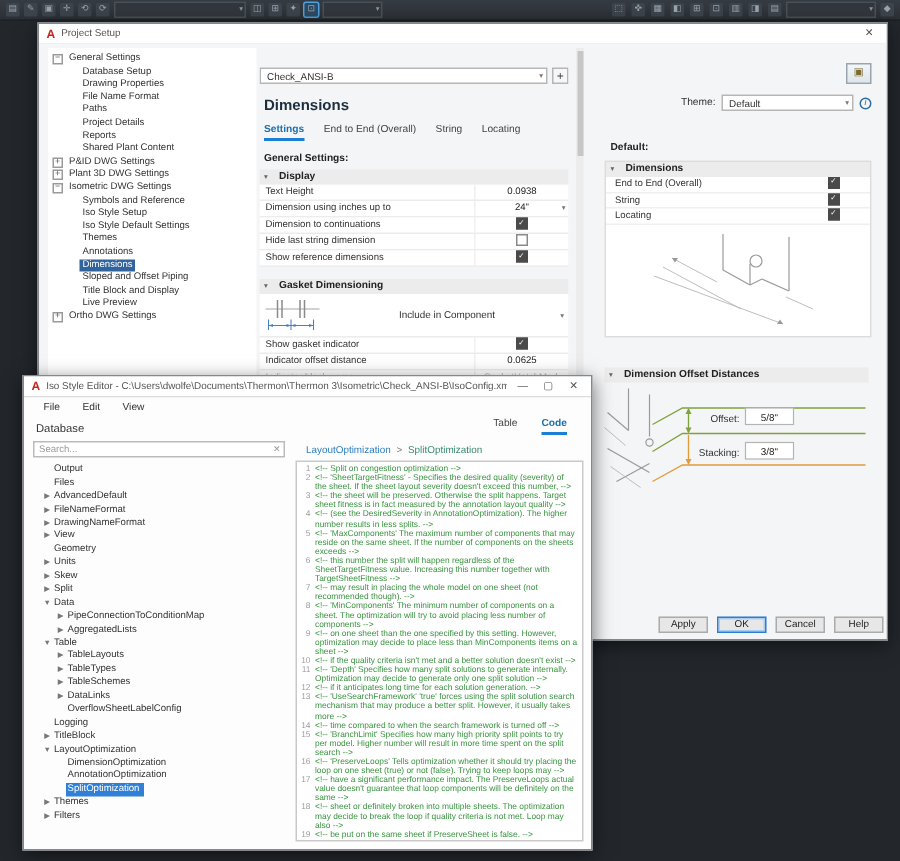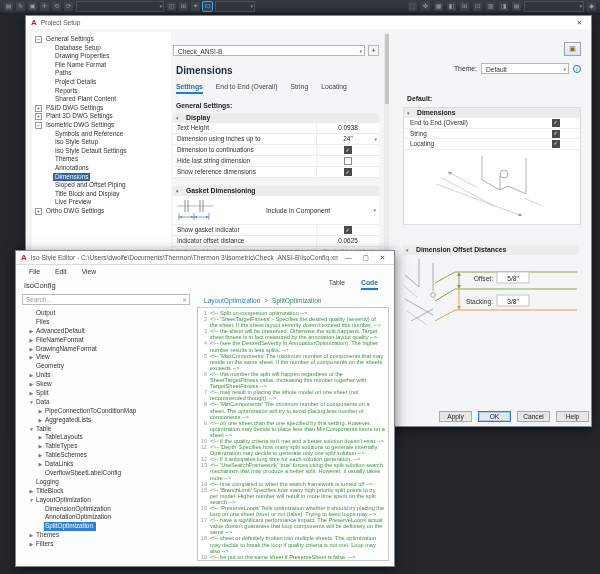--- a/index.html
+++ b/index.html
@@ -420,21 +420,21 @@
     <span class="title-text">Iso Style Editor - C:\Users\dwolfe\Documents\Thermon\Thermon 3\Isometric\Check_ANSI-B\IsoConfig.xml</span>
     <span class="winbtn">—</span>
     <span class="winbtn">▢</span>
     <span class="winbtn">✕</span>
   </div>
   <div class="iso-menu" id="iso-menu">
       <span>File</span>
       <span>Edit</span>
       <span>View</span>
     </div>
-  <div class="iso-name">IsoConfig</div>
+  <div class="iso-name">Database</div>
   <div class="iso-tabs" id="iso-tabs">
       <span class="tab">Table</span>
       <span class="tab active">Code</span>
     </div>
   <div class="search">
     <span>Search...</span>
     <span class="x">✕</span>
   </div>
   <div class="crumbs">
     <span class="crumb-parent">LayoutOptimization</span>

